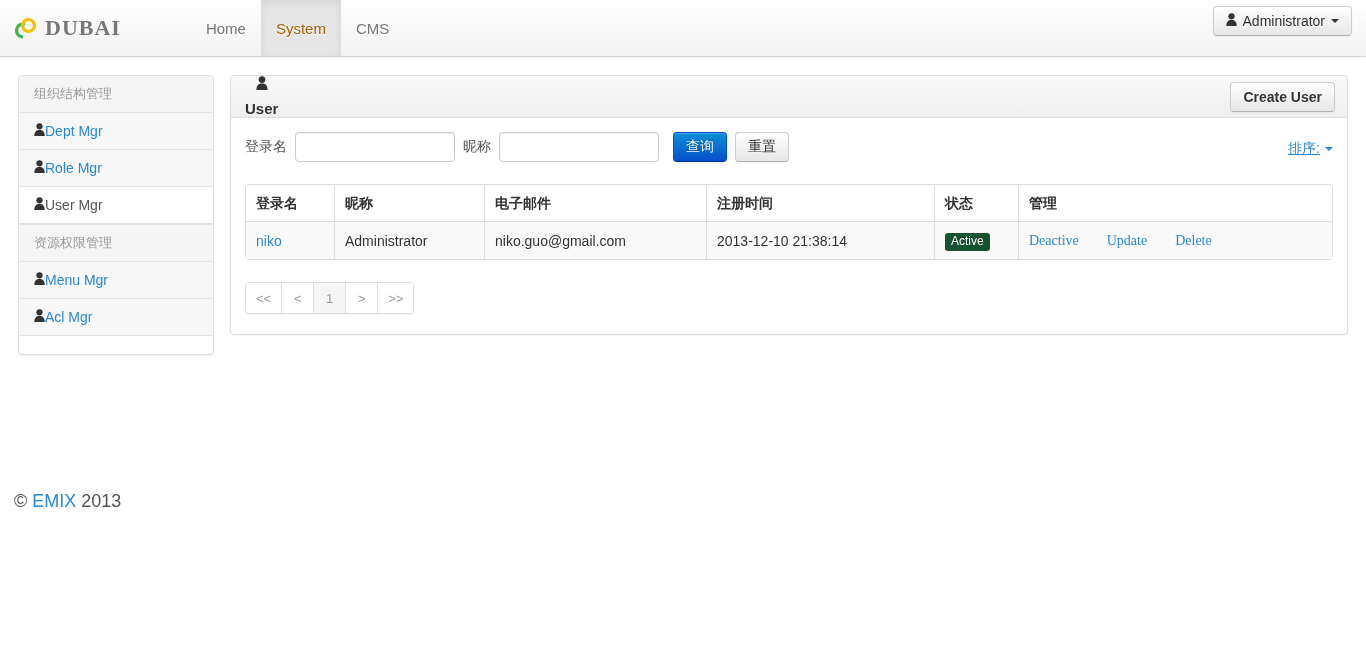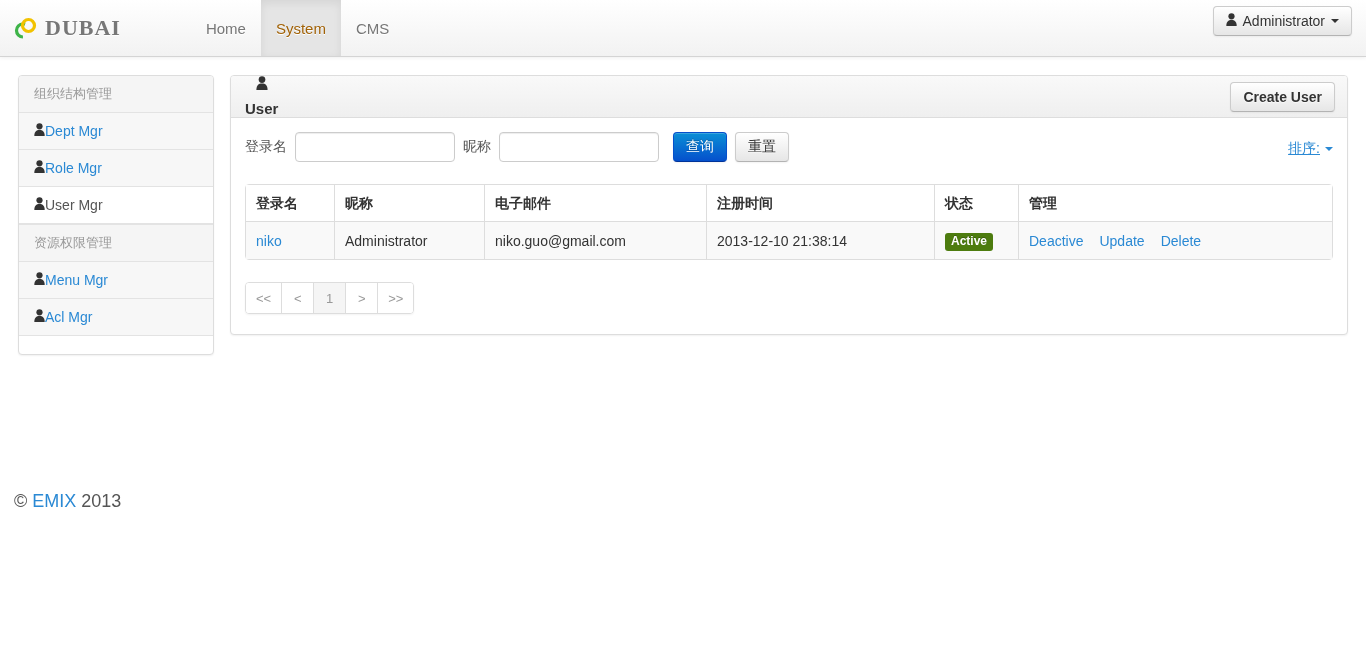--- a/index.html
+++ b/index.html
@@ -225,28 +225,28 @@
   table.data th {
     font-weight: bold;
     color: #333333;
     background: #ffffff;
   }
   table.data tbody tr td { background: #f9f9f9; border-bottom: none; }
   .badge-active {
     display: inline-block;
     padding: 2px 6px 3px 6px;
     font-size: 12px;
-    font-weight: bold;
+    font-weight: normal;
     line-height: 13px;
     color: #ffffff;
-    background: #4d7c0f;
+    background: #14532d;
     border-radius: 3px;
     text-shadow: 0 -1px 0 rgba(0,0,0,0.25);
   }
-  .op-links { display: flex; gap: 16px; }
+  .op-links { display: flex; gap: 28px; font-family: Liberation Serif, serif; }
   .op-links span { color: #2a89d4; cursor: pointer; }
 
   
   .pagination {
     display: inline-flex;
     margin-top: 22px;
     border-radius: 4px;
     box-shadow: 0 1px 2px rgba(0,0,0,0.05);
     overflow: hidden;
     border: 1px solid #dddddd;

